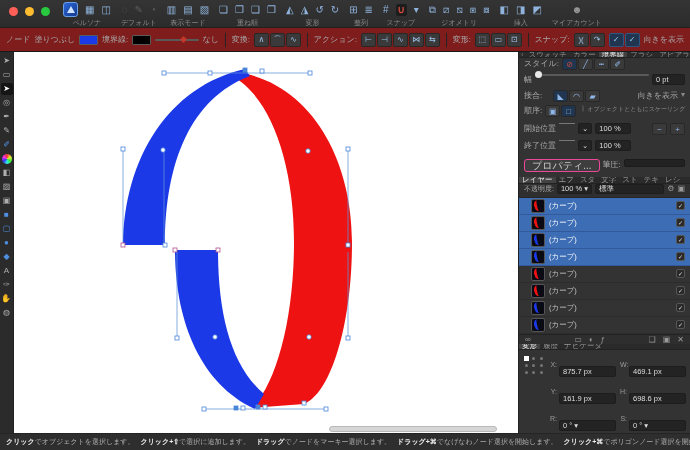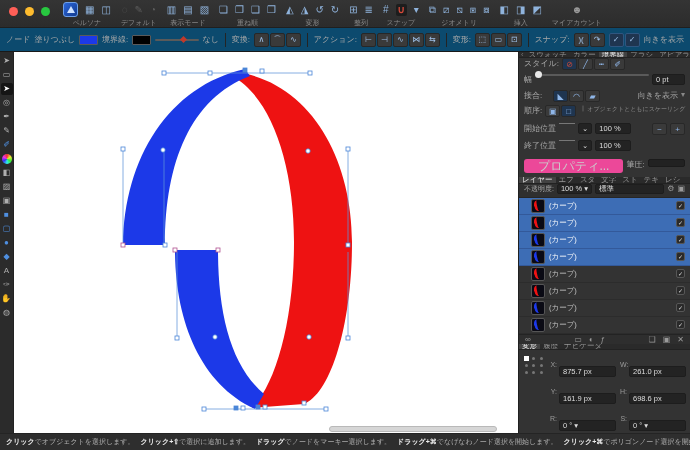--- a/index.html
+++ b/index.html
@@ -23,21 +23,21 @@
     border-radius:3px; position:relative; }
   .ticon.logo::after { content:""; position:absolute; left:3px; top:3px; border-left:4px solid transparent;
     border-right:4px solid transparent; border-bottom:7px solid #cfe2ff; }
   .ticon.magnet { background:#1d1d1d; border-radius:2px; padding:0 2px; color:#d84a3a; font-weight:bold; }
   .ticon.person { color:#9a9a9a; }
   .title-pill { background:#3b3b3b; border:1px solid #2a2a2a; border-radius:3px; height:14px;
     display:flex; align-items:center; gap:5px; padding:0 6px; font-size:8px; color:#cfcfcf; }
   .title-pill .x { color:#8a8a8a; font-size:8px; }
 
   
-  .ctxbar { height:24px; background:#0c4a6e; border-bottom:1px solid #191919; display:flex;
+  .ctxbar { height:24px; background:#7f1d1d; border-bottom:1px solid #191919; display:flex;
     align-items:center; gap:4px; padding:0 6px; font-size:8px; color:#b5b5b5; flex-shrink:0; white-space:nowrap; }
   .ctxbar .sep { width:1px; height:14px; background:#242424; margin:0 2px; }
   .swatch { width:24px; height:10px; border:1px solid #5a5a5a; border-radius:1px; }
   .slider { width:56px; height:2px; background:#5a5a5a; border-radius:1px; position:relative; }
   .slider .mark { position:absolute; top:-2px; left:60%; width:5px; height:5px; background:#c0392b;
     transform:rotate(45deg); }
   .cbtn { min-width:15px; height:14px; background:#3a3a3a; border:1px solid #272727; border-radius:2px;
     color:#9fc1e8; font-size:8px; display:inline-flex; align-items:center; justify-content:center; padding:0 2px; }
   .cbtn.on { background:#1f3550; border-color:#2f5680; }
   .btn-row { display:flex; gap:1px; }
@@ -72,22 +72,22 @@
     display:inline-flex; align-items:center; padding:0 3px; font-size:7.5px; white-space:nowrap; }
   .pbtn { width:15px; height:12px; background:#3a3a3a; border:1px solid #282828; border-radius:2px;
     color:#8fb6e8; font-size:8px; display:inline-flex; align-items:center; justify-content:center; }
   .pbtn.on { background:#1f3550; }
   .pbtn.nostyle { color:#d04a3a; }
   .pslider { flex:1; height:2px; background:#5a5a5a; border-radius:1px; position:relative; }
   .pslider .knob { position:absolute; left:0; top:-3px; width:7px; height:7px; border-radius:50%; background:#e8e8e8; }
   .chk { width:7px; height:7px; background:#242424; border:1px solid #4a4a4a; border-radius:1px; }
   .tiny { font-size:6px; color:#8a8a8a; white-space:nowrap; }
   .pbar { flex:1; height:8px; background:#222; border:1px solid #1b1b1b; border-radius:2px; }
-  .pushbtn { background:#3e3e3e; border:7px solid #ec4899; border-radius:3px; height:13px; color:#ccc;
-    display:inline-flex; align-items:center; padding:0 7px; font-size:12px; }
+  .pushbtn { background:#3e3e3e; border:1px solid #ec4899; border-radius:3px; height:13px; color:#ccc;
+    display:inline-flex; align-items:center; padding:0 7px; font-size:10px; }
 
   
   #layer-rows { flex-shrink:0; }
   .lrow { height:17px; display:flex; align-items:center; gap:4px; padding:0 5px 0 12px;
     border-bottom:1px solid #2c2c2c; color:#c6c6c6; }
   .lrow.sel { background:#3d6db5; color:#fff; border-bottom-color:#33599a; }
   .lthumb { width:14px; height:14px; background:#0a0a14; border:1px solid #555; border-radius:2px;
     overflow:hidden; display:flex; align-items:center; justify-content:center; }
   .crescent { width:8px; height:11px; border-left:3px solid red; border-radius:50%; transform:rotate(-12deg); }
   .lname { flex:1; font-size:7.5px; }
@@ -503,21 +503,21 @@
             <i></i>
             <i></i>
         </div>
         <div id="tx-fields">
             <div class="txf">
               <span class="l">X:</span>
               <span class="pinput v">875.7 px</span>
             </div>
             <div class="txf">
               <span class="l">W:</span>
-              <span class="pinput v">261.0 px</span>
+              <span class="pinput v">469.1 px</span>
             </div>
             <div class="txf">
               <span class="l">Y:</span>
               <span class="pinput v">161.9 px</span>
             </div>
             <div class="txf">
               <span class="l">H:</span>
               <span class="pinput v">698.6 px</span>
             </div>
             <div class="txf">

